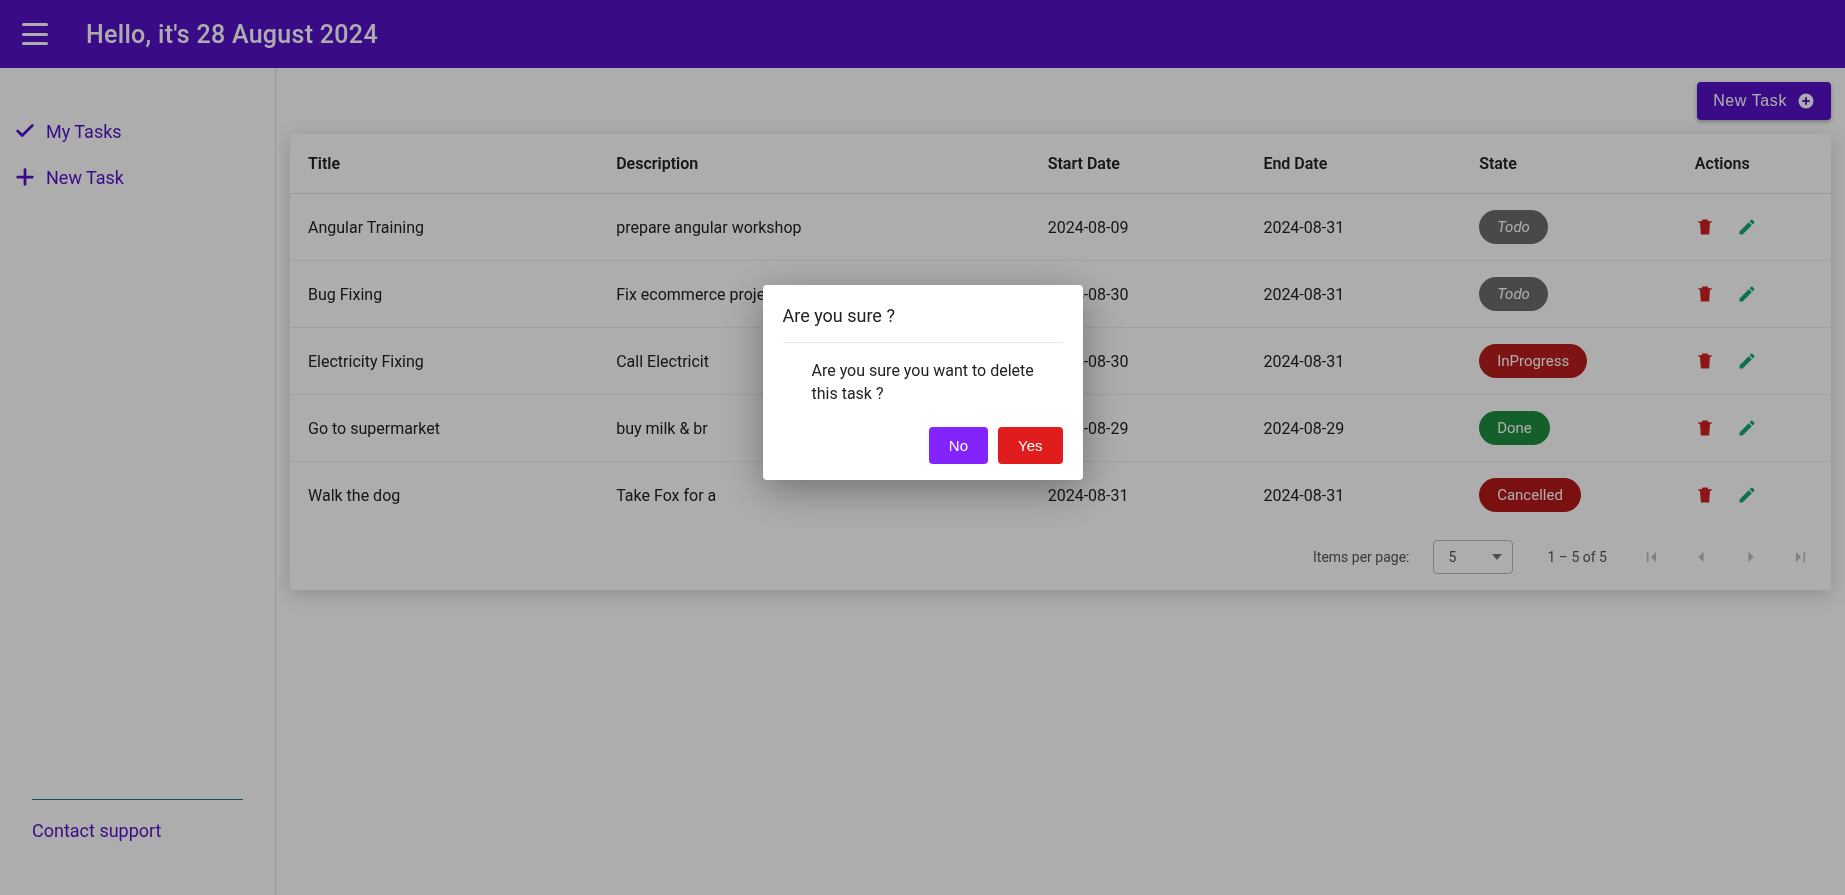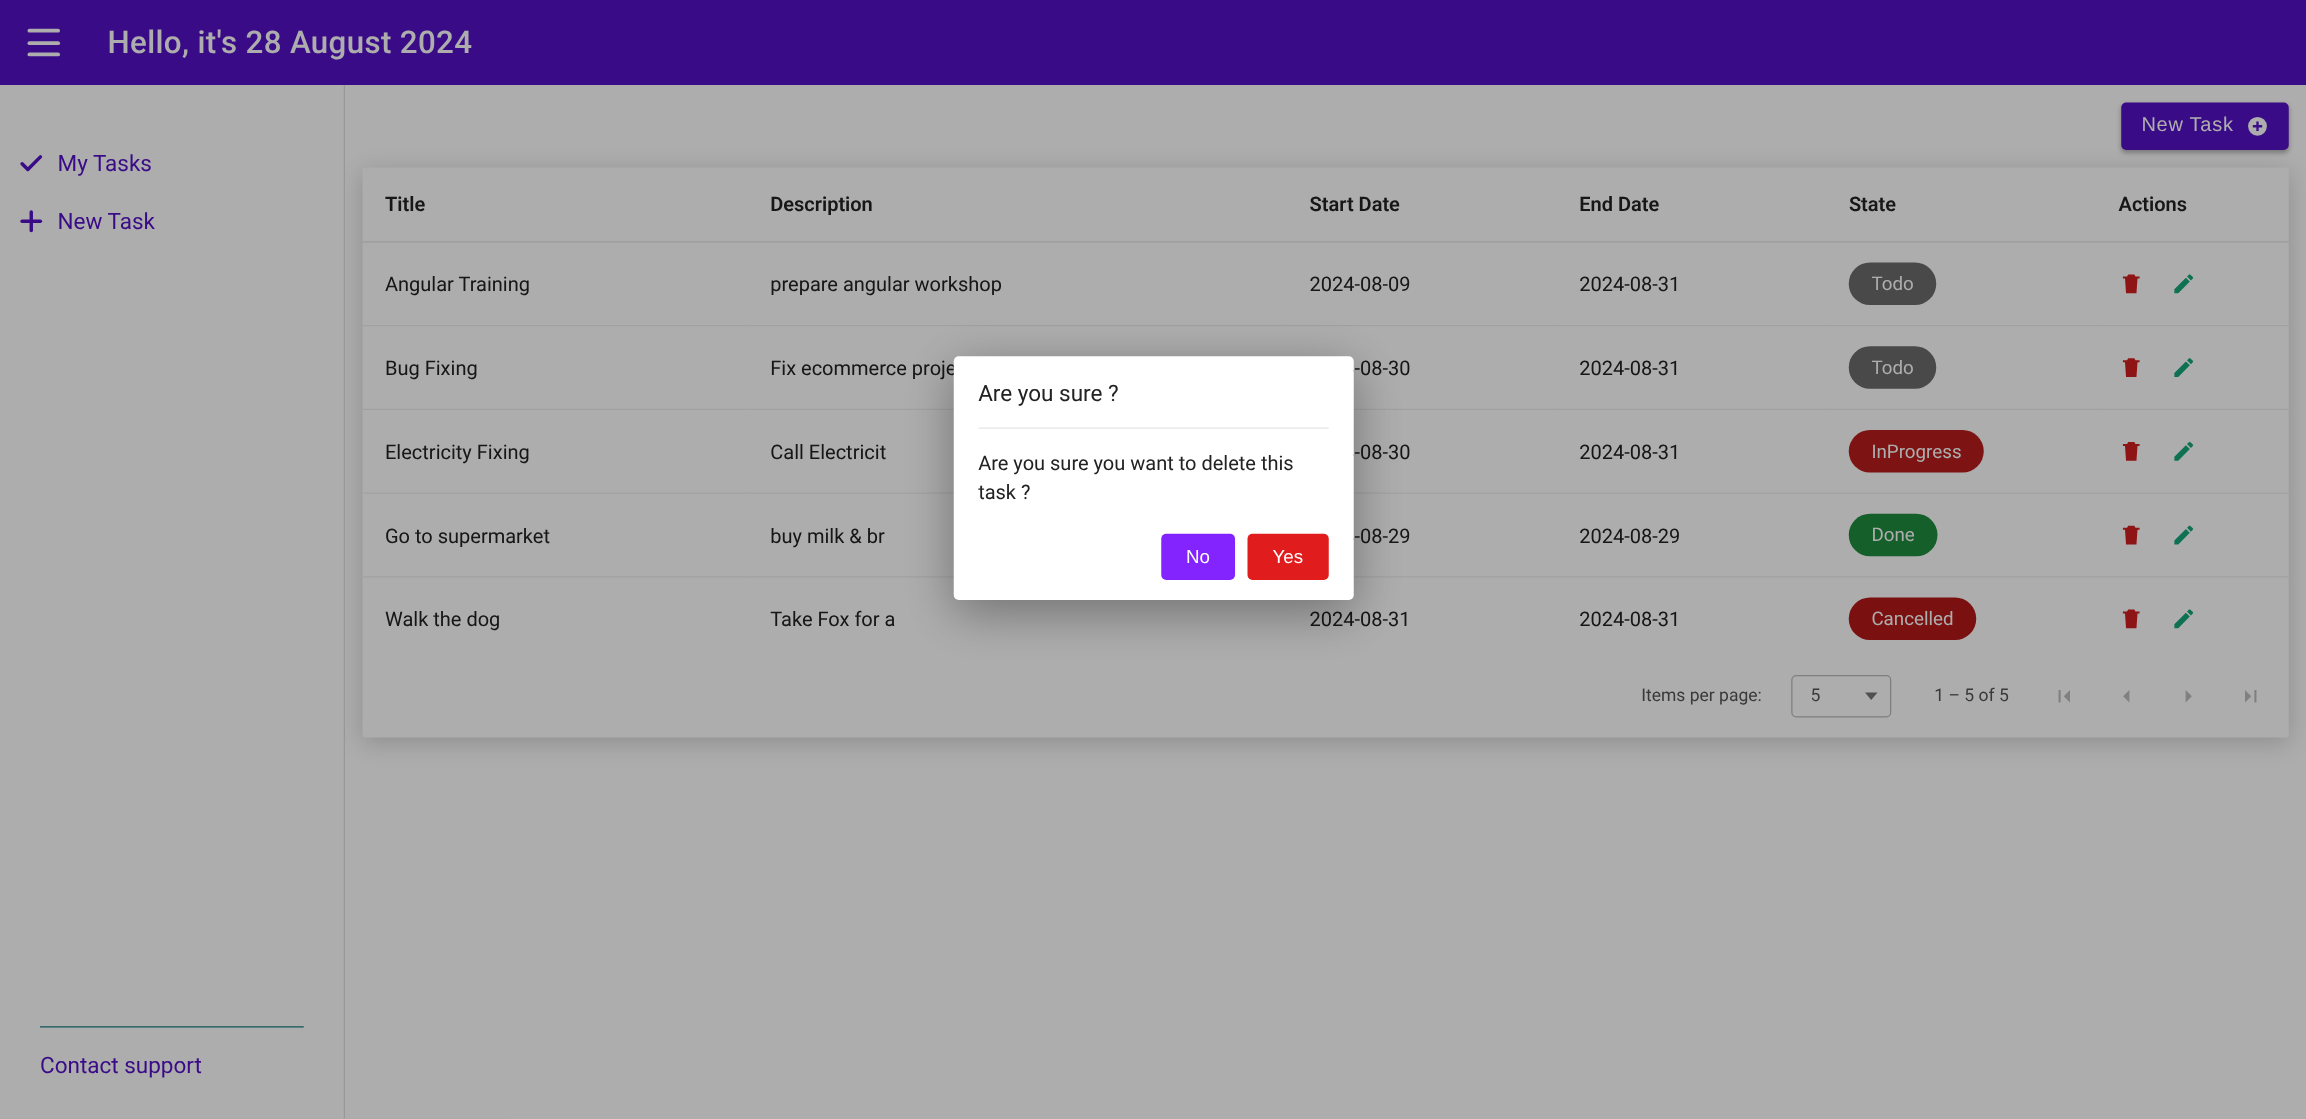--- a/index.html
+++ b/index.html
@@ -55,21 +55,21 @@
     gap: 10px;
     padding: 12px 14px;
     font-size: 18px;
     color: #5611c8;
     cursor: pointer;
   }
   .nav-item svg { width: 22px; height: 22px; flex-shrink: 0; }
 
   .sidebar-footer {
     margin-top: auto;
-    padding: 0 32px 32px 32px;
+    padding: 0 32px 54px 32px;
   }
   .sidebar-footer hr {
     border: none;
     border-top: 1px solid #157f7f;
     margin-bottom: 20px;
   }
   .contact-link {
     color: #5611c8;
     font-size: 18px;
   }
@@ -133,21 +133,21 @@
 
   .badge {
     display: inline-block;
     padding: 8px 18px;
     border-radius: 20px;
     color: #fff;
     font-size: 15px;
     min-width: 60px;
     text-align: center;
   }
-  .badge.todo { background: #6c6c6c; }
+  .badge.todo { background: #6c6c6c; font-style: italic; }
   .badge.inprogress { background: #b91c1c; }
   .badge.done { background: #1e8c3e; }
   .badge.cancelled { background: #b61818; }
 
   .actions-cell {
     display: flex;
     gap: 22px;
     align-items: center;
   }
   .icon-btn {
@@ -226,20 +226,21 @@
   }
   .dialog hr {
     border: none; border-top: 1px solid #e5e5e5;
     margin-bottom: 16px;
   }
   .dialog-body {
     font-size: 16px;
     color: #222;
     line-height: 1.45;
     margin-bottom: 22px;
+    margin-left: 29px;
   }
   .dialog-actions {
     display: flex;
     justify-content: flex-end;
     gap: 10px;
   }
   .dbtn {
     border: none;
     border-radius: 4px;
     padding: 10px 20px;

